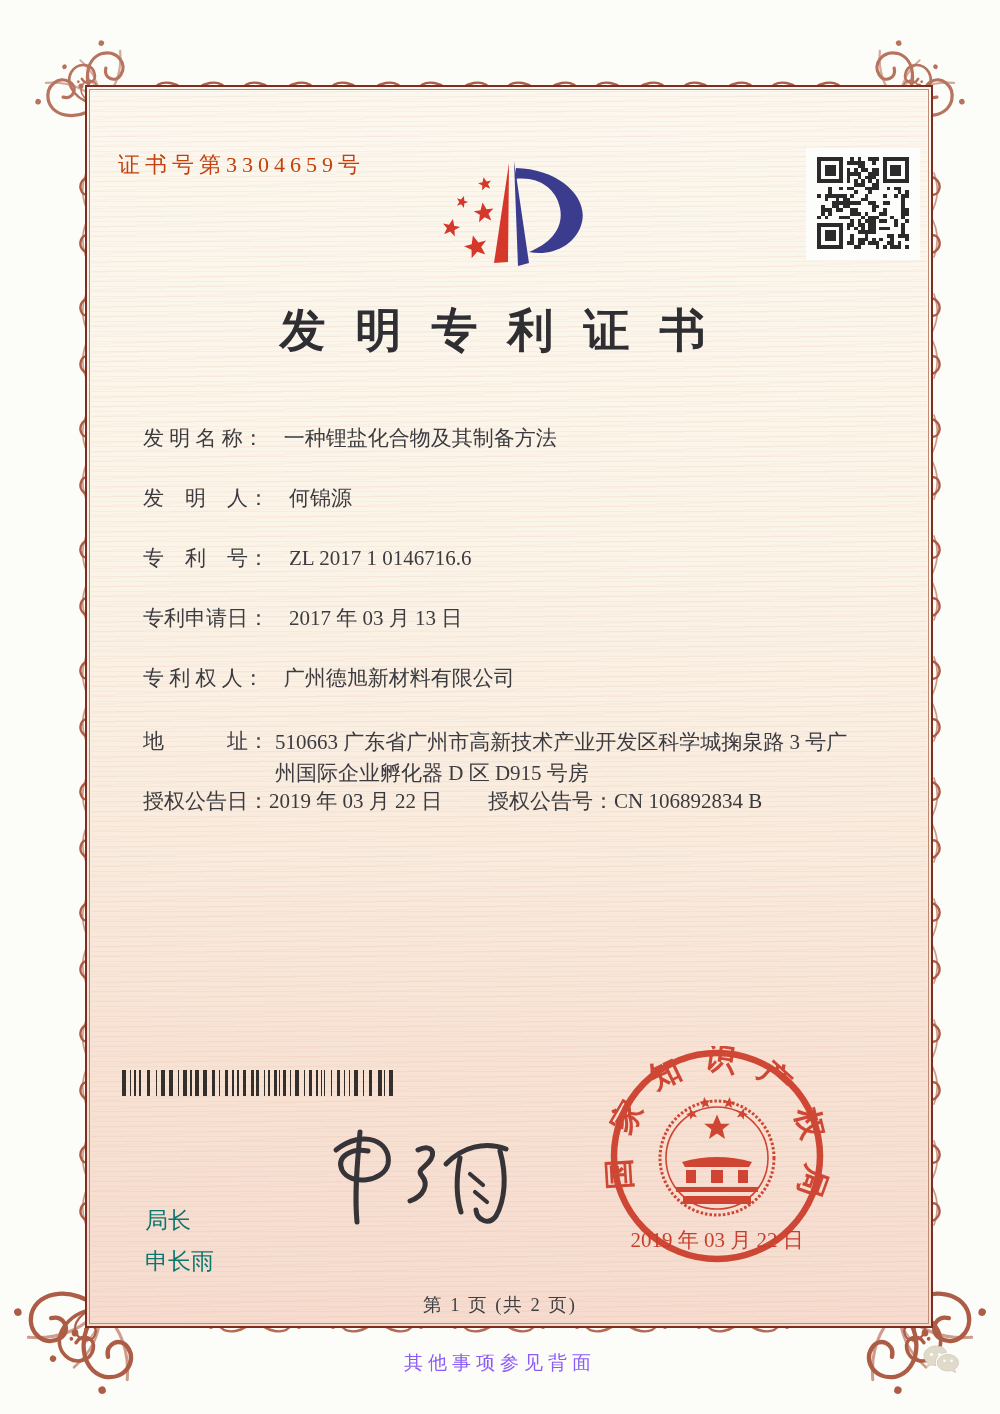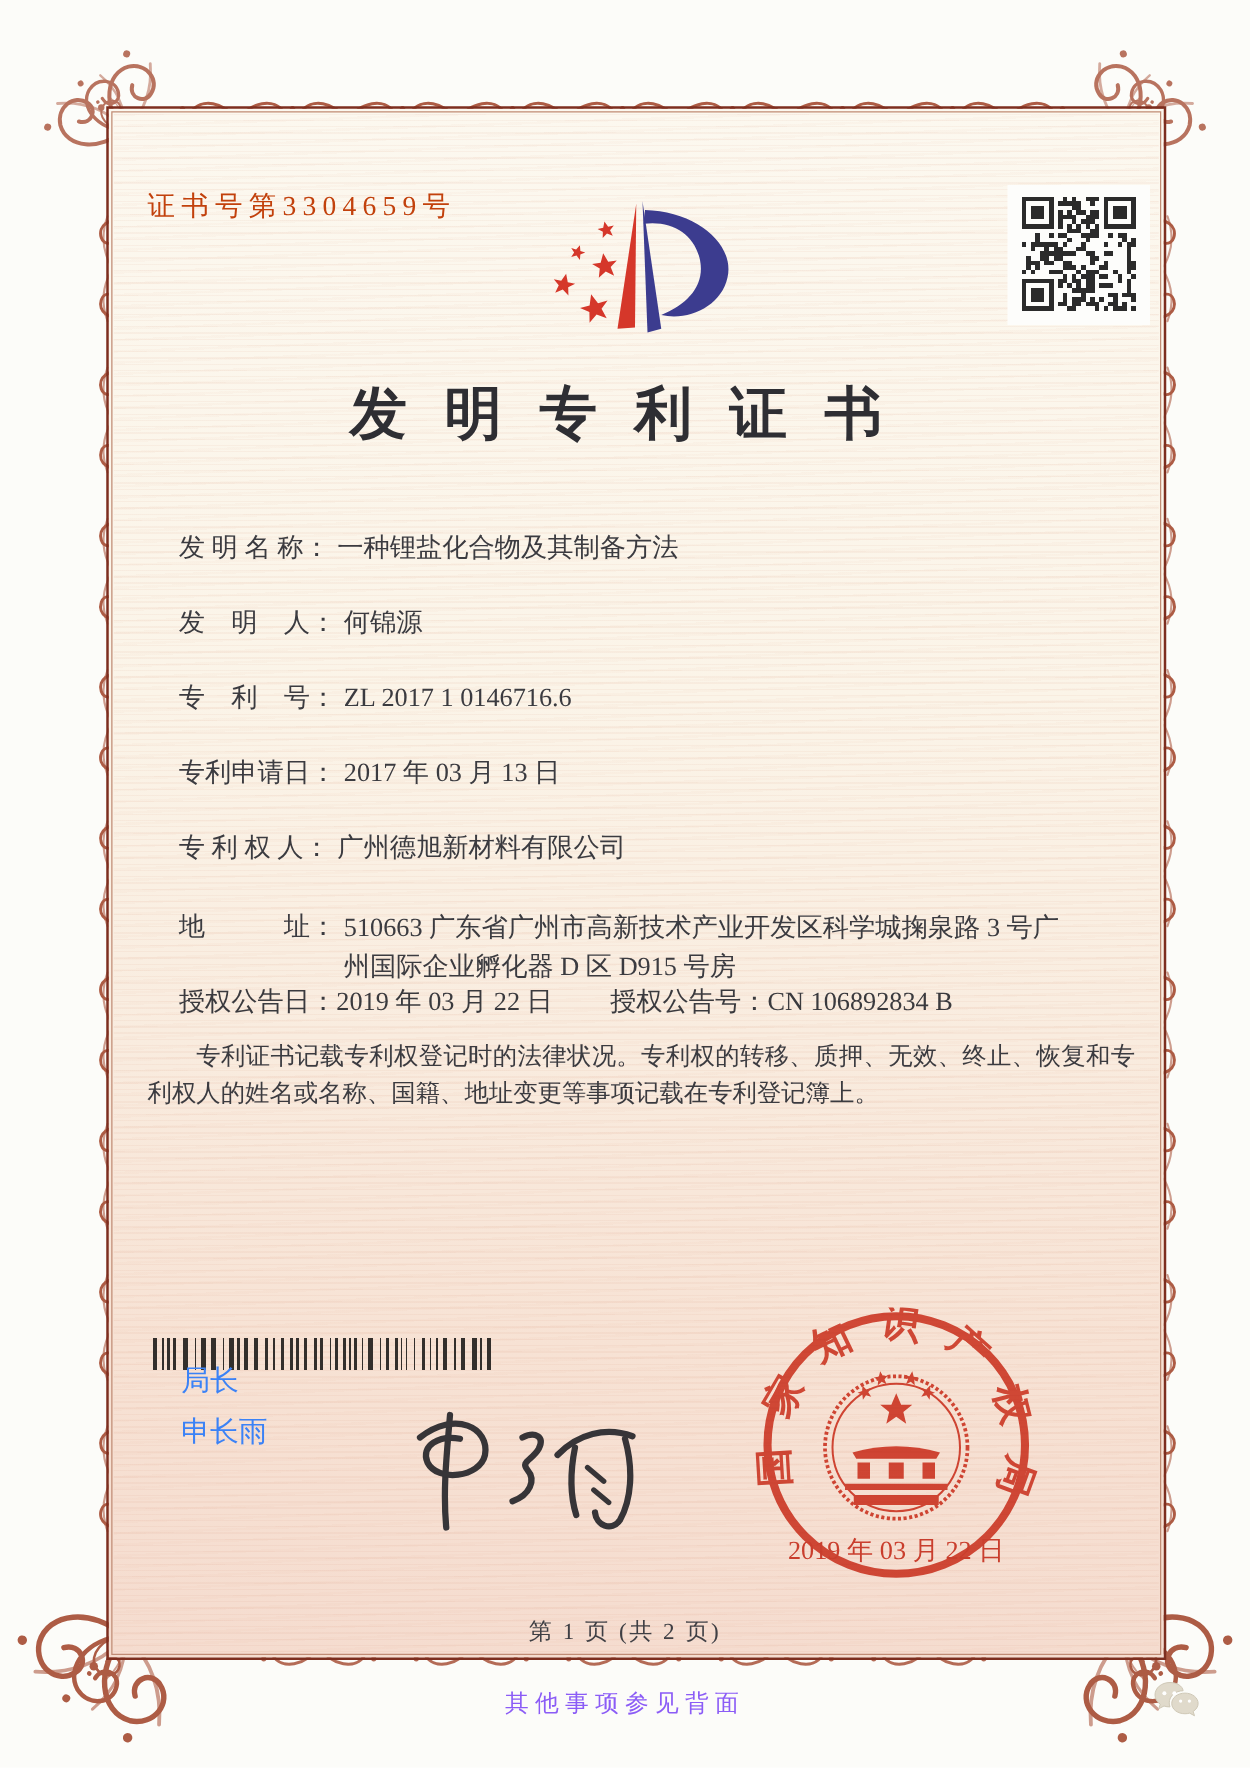--- a/index.html
+++ b/index.html
@@ -28,29 +28,29 @@
   #ornaments{position:absolute;left:0;top:0;pointer-events:none;}
   .cert-no{left:118px;top:150px;font-size:22px;letter-spacing:5px;color:#c2410c;}
   .logo-svg{left:430px;top:140px;}
   .qr-wrap{left:806px;top:148px;width:114px;height:112px;background:#fdfdfb;padding:2px;box-sizing:border-box;}
   .title{
     left:0;right:15px;top:300px;text-align:center;
     font-size:46px;font-weight:bold;letter-spacing:30px;text-indent:30px;color:#2e2e33;
   }
   .field-row{left:143px;font-size:21px;white-space:nowrap;color:#3b3b40;}
   .field-row .lbl{display:inline-block;}
-  .field-row .val{margin-left:6px;}
+  .field-row .val{margin-left:20px;}
   .field-row.addr{white-space:normal;}
   .field-row.addr .val{display:inline-block;width:584px;vertical-align:top;line-height:31px;margin-left:6px;}
   .grant-left{left:143px;top:787px;font-size:21px;white-space:nowrap;}
   .grant-right{left:488px;top:787px;font-size:21px;white-space:nowrap;}
   .body-text{left:118px;top:831px;width:790px;font-size:19.5px;line-height:29.5px;text-align:justify;color:#3b3b40;}
   .body-text p{margin:0;text-indent:2em;}
   .barcode-wrap{left:120px;top:1070px;}
-  .director{left:145px;top:1084px;font-size:23px;line-height:41px;color:#3b82f6;}
+  .director{left:145px;top:1200px;font-size:23px;line-height:41px;color:#0f766e;}
   .sig-svg{left:298px;top:1118px;}
   .seal-svg{left:600px;top:1046px;mix-blend-mode:multiply;opacity:.93;}
   .page-indicator{left:0;right:0;top:1292px;text-align:center;font-size:18.5px;letter-spacing:2px;color:#3f3f44;}
   .back-note{left:0;right:0;top:1350px;text-align:center;font-size:19px;letter-spacing:5px;color:#8b5cf6;}
   .watermark{
     right:38px;top:1344px;display:flex;align-items:center;gap:8px;
     color:#ddd6c6;font-size:26px;font-weight:bold;letter-spacing:1px;
     text-shadow:1px 1px 0 #ffffff,-1px -1px 1px rgba(150,140,115,0.45);
   }
 </style>
@@ -378,21 +378,20 @@
 </div>
 
 <div class="abs grant-left">
   <span>授权公告日：</span><span>2019 年 03 月 22 日</span>
 </div>
 <div class="abs grant-right">
   <span>授权公告号：</span><span>CN 106892834 B</span>
 </div>
 
 <div class="abs body-text">
-  <p>专利证书记载专利权登记时的法律状况。专利权的转移、质押、无效、终止、恢复和专利权人的姓名或名称、国籍、地址变更等事项记载在专利登记簿上。</p>
 </div>
 
 <div class="abs barcode-wrap">
   <svg id="barcode" width="275" height="26" viewBox="0 0 275 26" shape-rendering="crispEdges">
       <rect x="2" y="0" width="3.8" height="26" fill="#332f2c"></rect>
       <rect x="9.899999999999999" y="0" width="1" height="26" fill="#332f2c"></rect>
       <rect x="13.599999999999998" y="0" width="2.4" height="26" fill="#332f2c"></rect>
       <rect x="18.7" y="0" width="2.4" height="26" fill="#332f2c"></rect>
       <rect x="26.6" y="0" width="3.8" height="26" fill="#332f2c"></rect>
       <rect x="35.9" y="0" width="1" height="26" fill="#332f2c"></rect>

